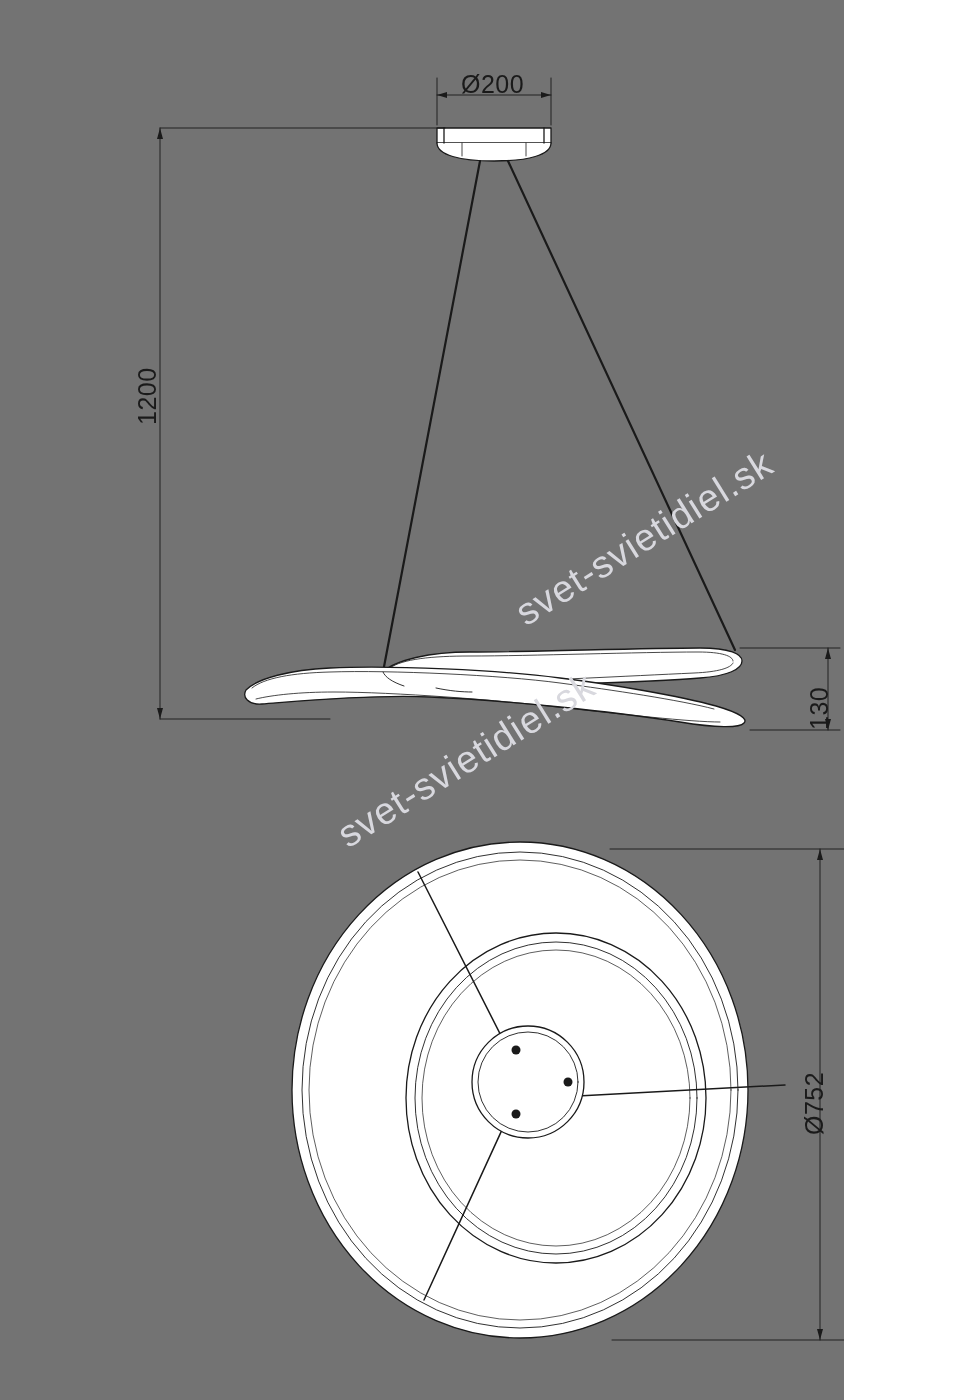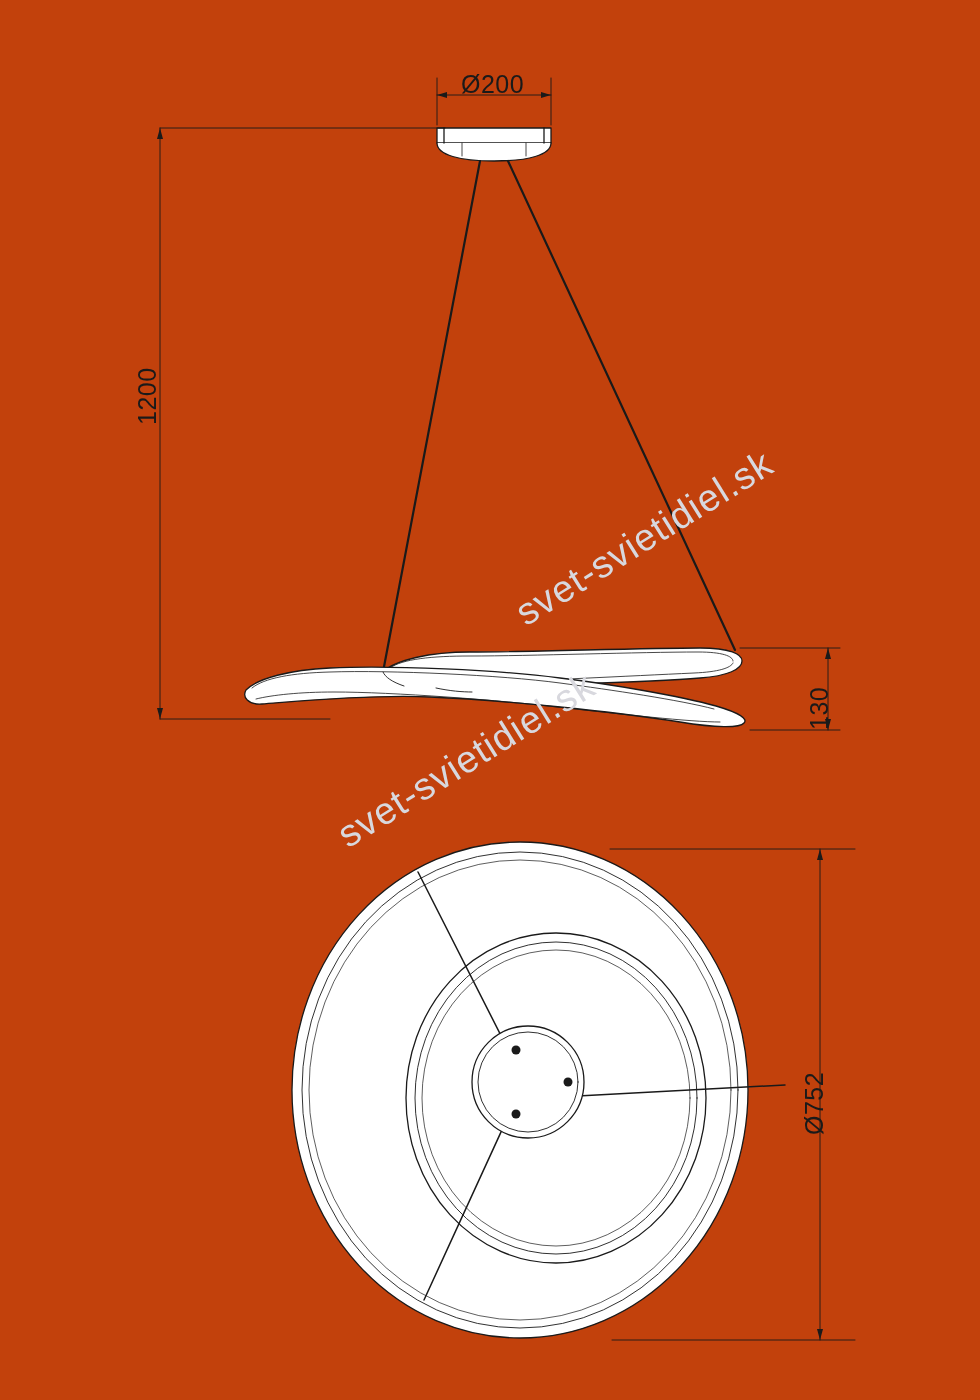--- a/index.html
+++ b/index.html
@@ -5,23 +5,23 @@
   html, body {
     margin: 0;
     padding: 0;
     background: #ffffff;
   }
   body {
     font-family: "Liberation Sans", sans-serif;
   }
   #sheet {
     position: relative;
-    width: 980px;
+    width: 844px;
     height: 1400px;
-    background: #c2410c;
+    background: #737373;
     overflow: hidden;
   }
   #sheet svg {
     position: absolute;
     left: 0;
     top: 0;
   }
   .dim-label {
     position: absolute;
     font-family: "Liberation Sans", sans-serif;

